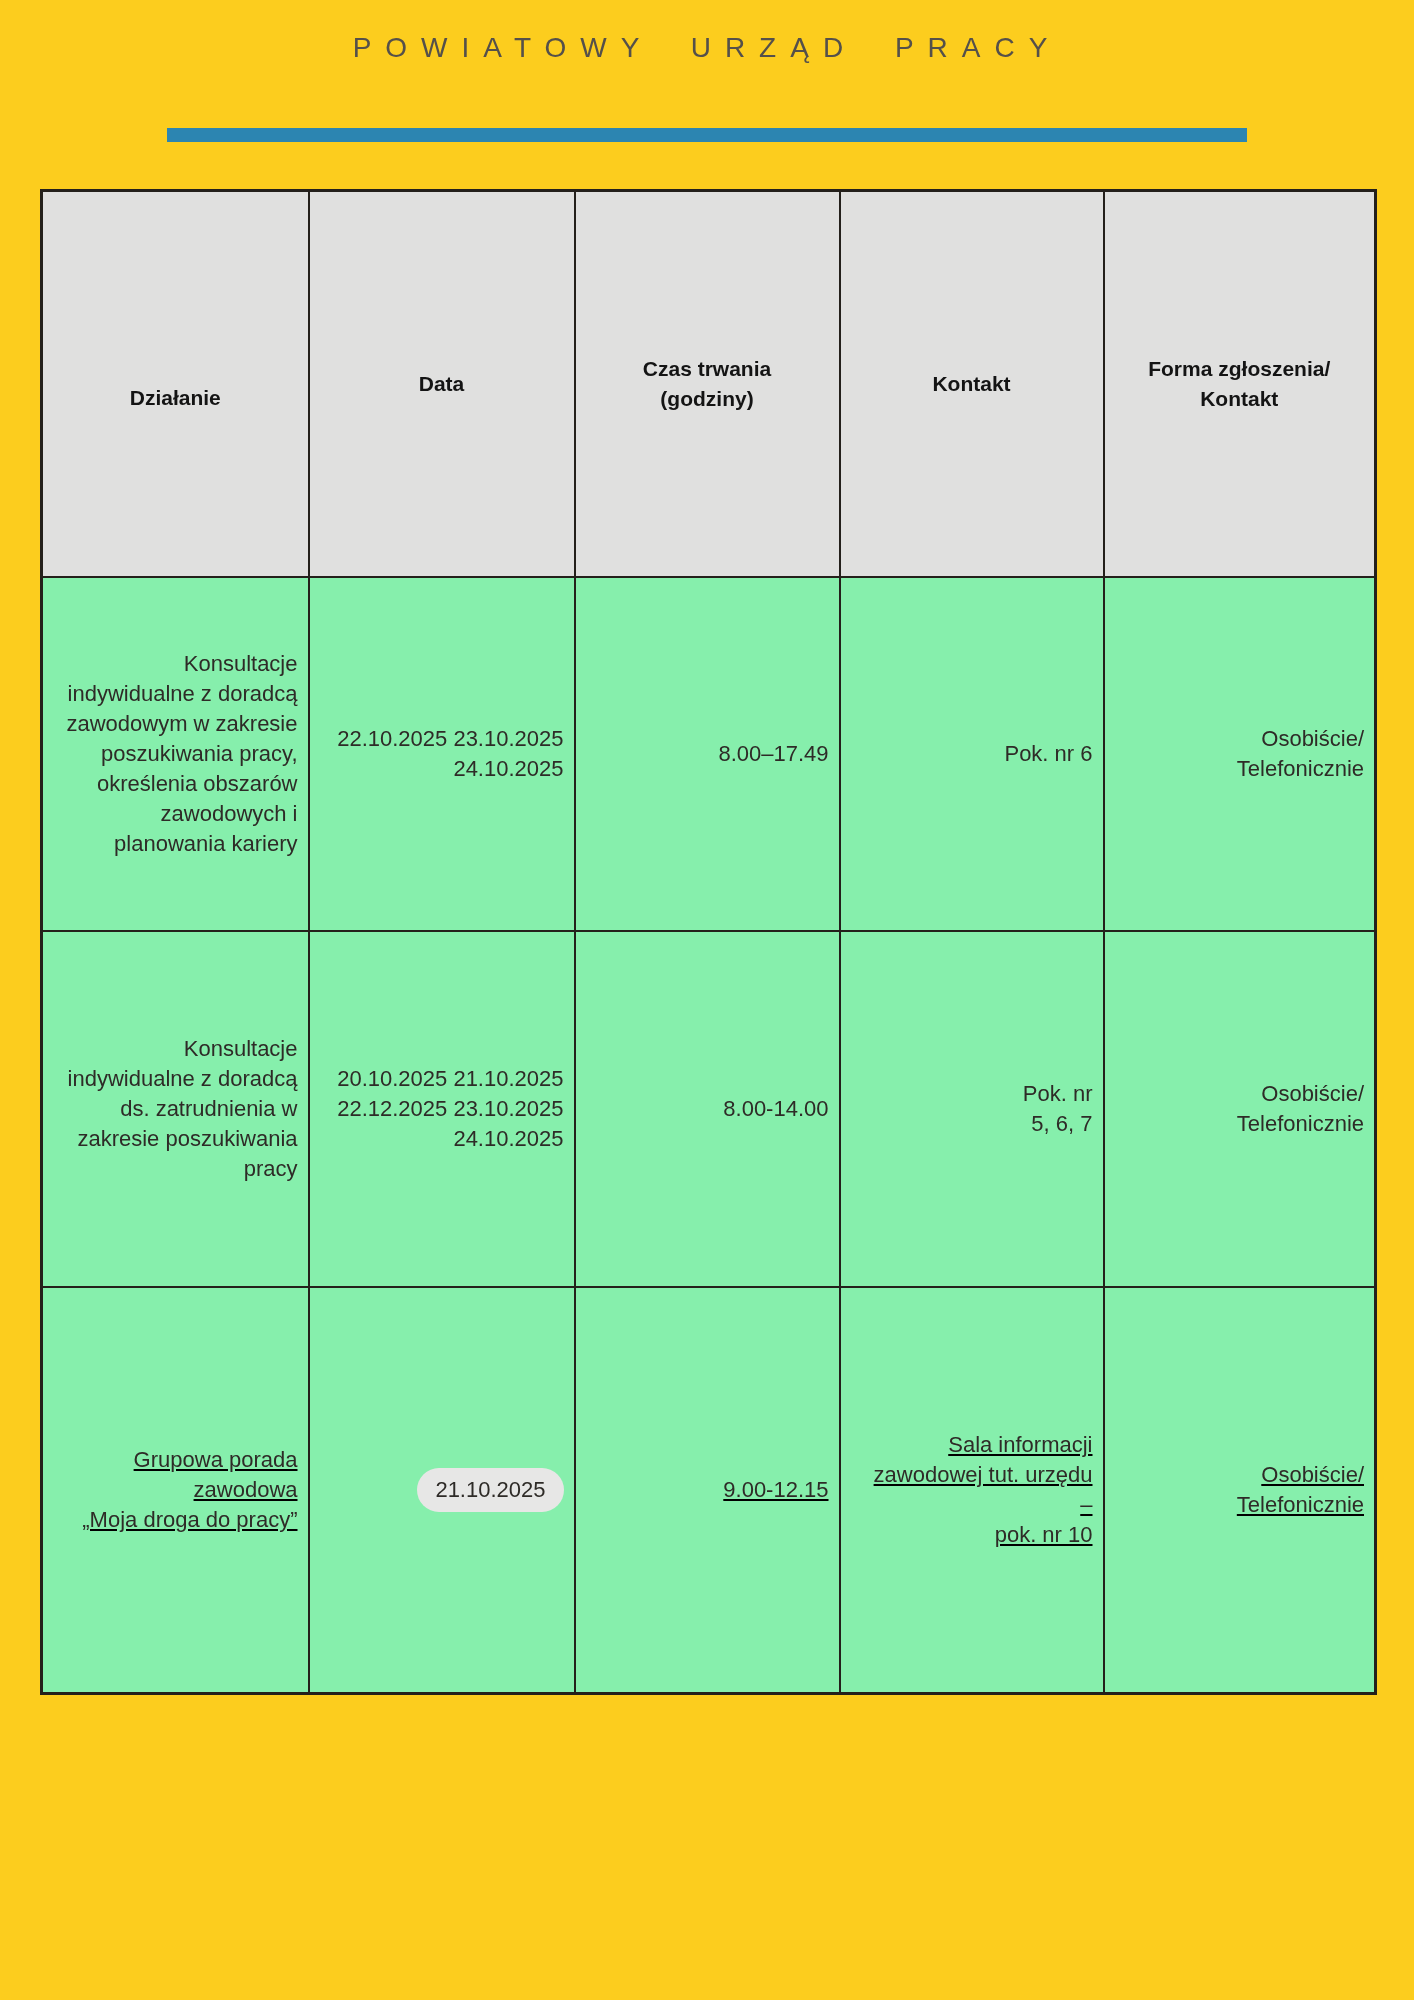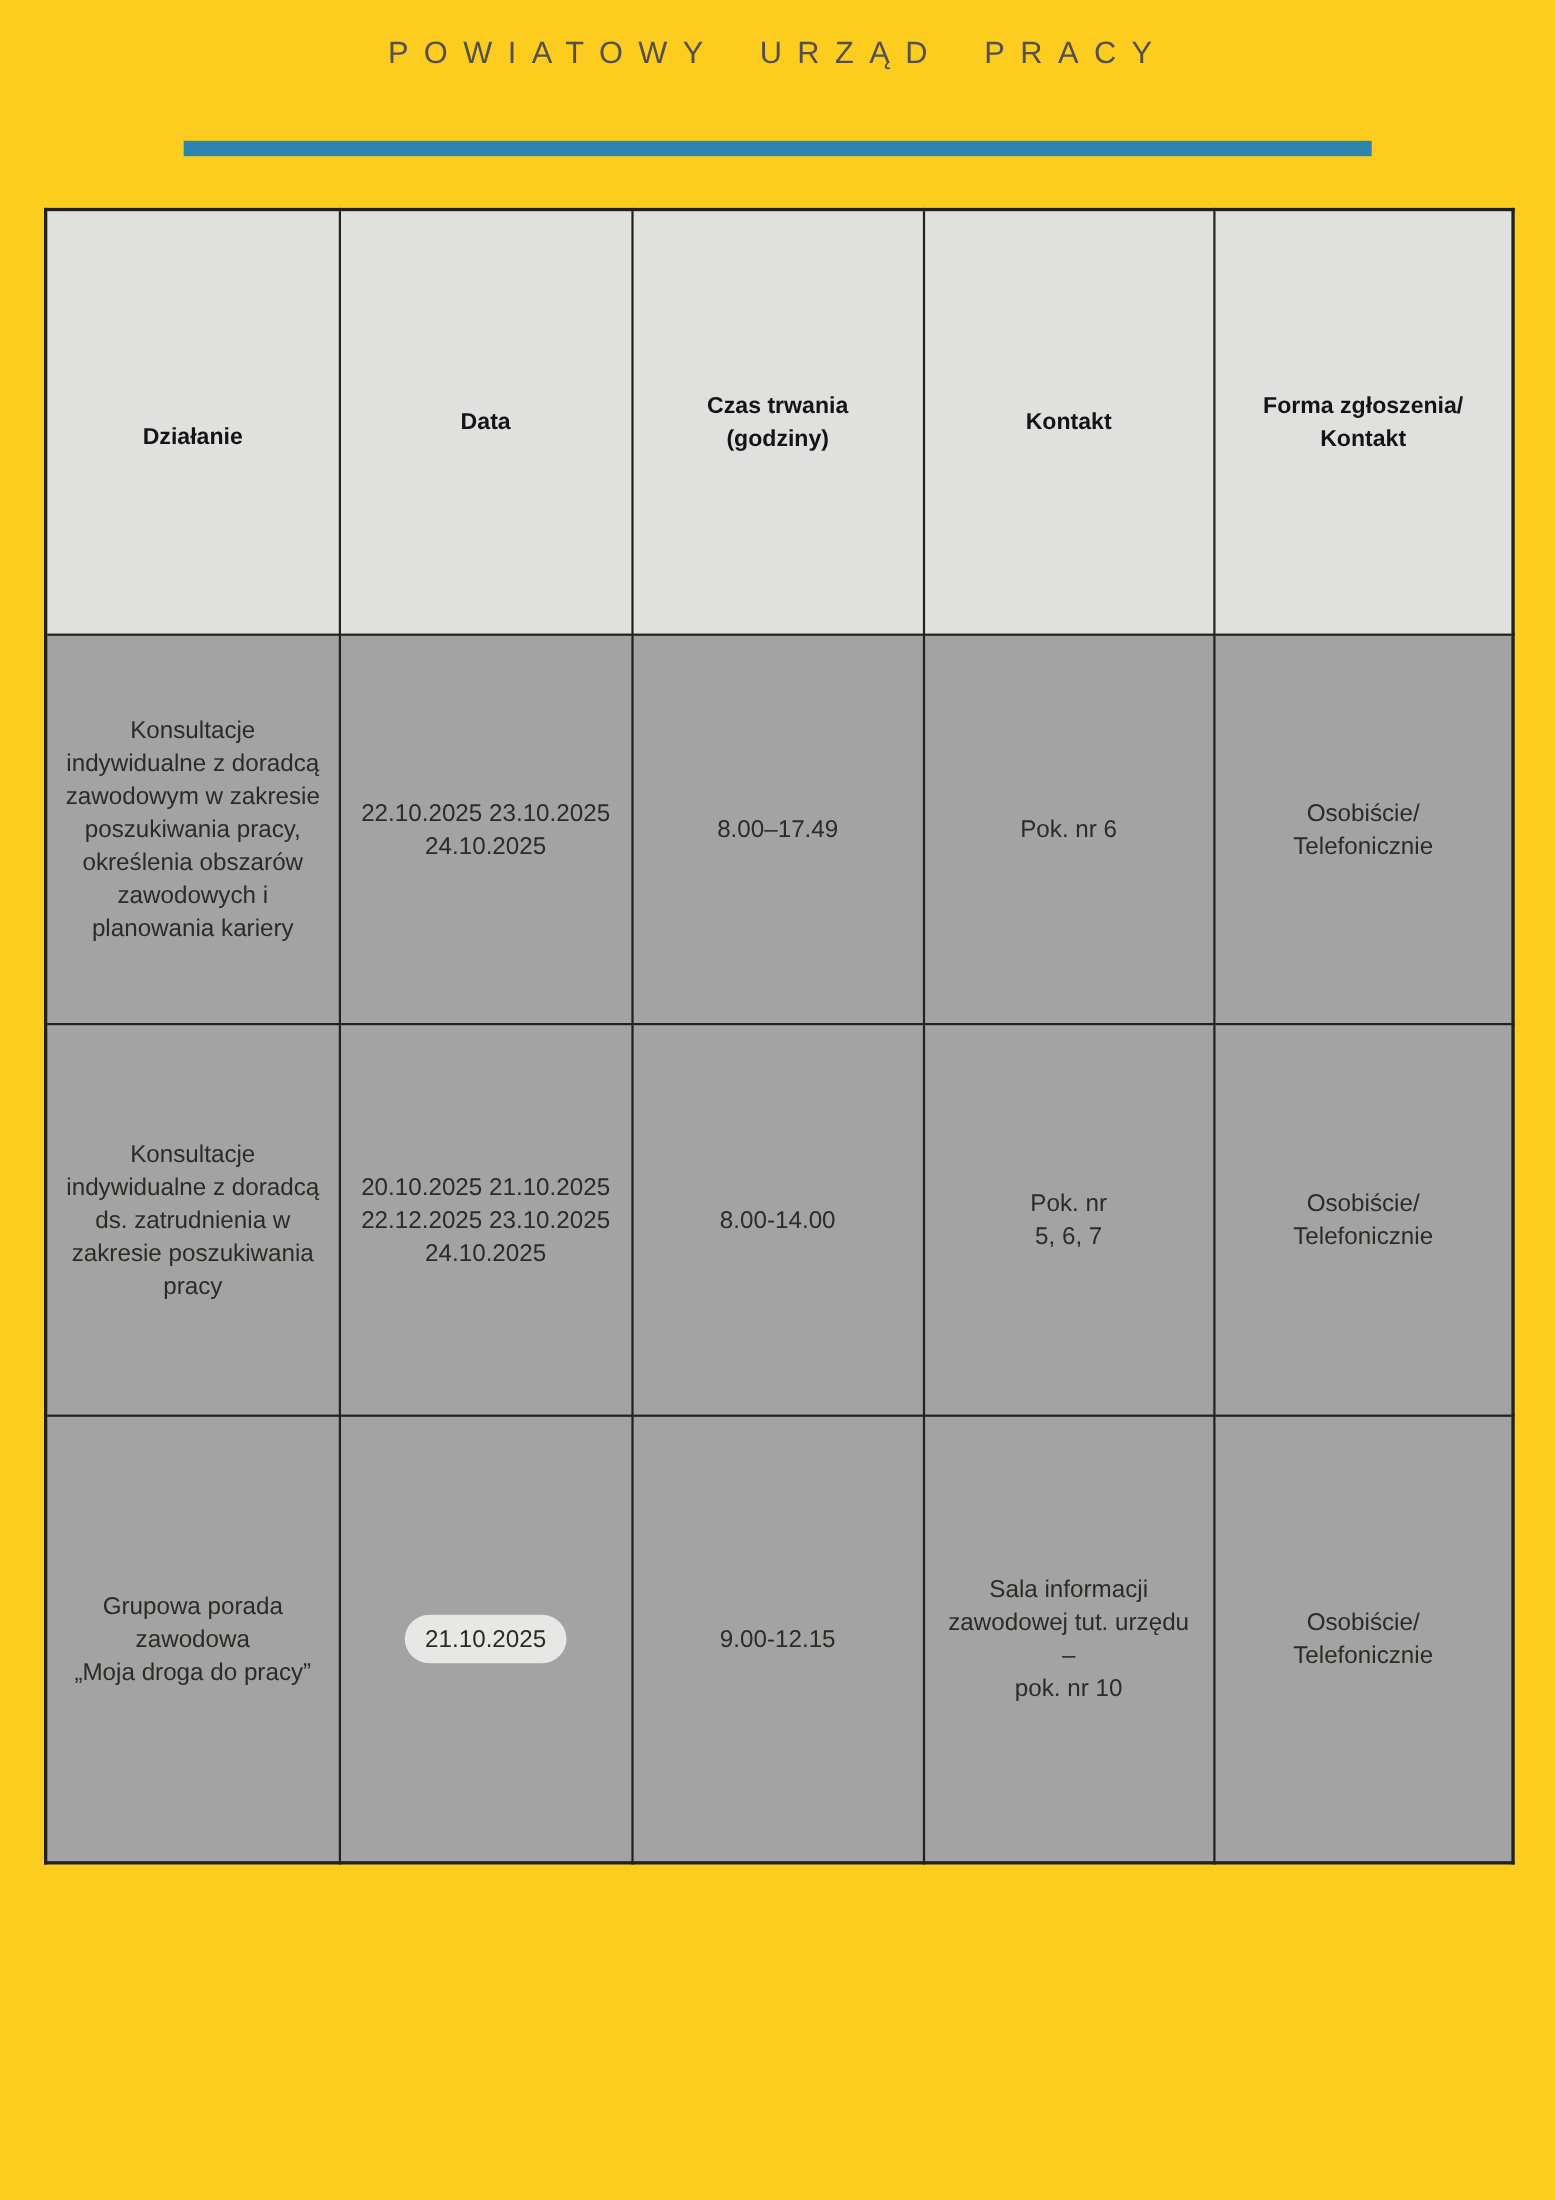--- a/index.html
+++ b/index.html
@@ -52,30 +52,31 @@
     box-sizing: border-box;
   }
   table.schedule th {
     background: #E0E0DF;
     color: #141414;
     font-size: 21px;
     line-height: 30px;
     font-weight: bold;
   }
   table.schedule td {
-    background: #a3a3a3;
+    background: #86efac;
     color: #2E2B27;
     font-size: 22px;
     line-height: 30px;
     font-weight: normal;
+    text-align: right;
   }
   tr.header-row { height: 386px; }
   tr.row-1 { height: 354px; }
   tr.row-2 { height: 356px; }
-  tr.row-3 { height: 407px; }
+  tr.row-3 { height: 407px; text-decoration: underline; }
   .shift-down {
     display: inline-block;
     transform: translateY(14px);
   }
   .pill {
     display: inline-block;
     background: #E7E7E6;
     border-radius: 24px;
     padding: 7px 18px;
   }

